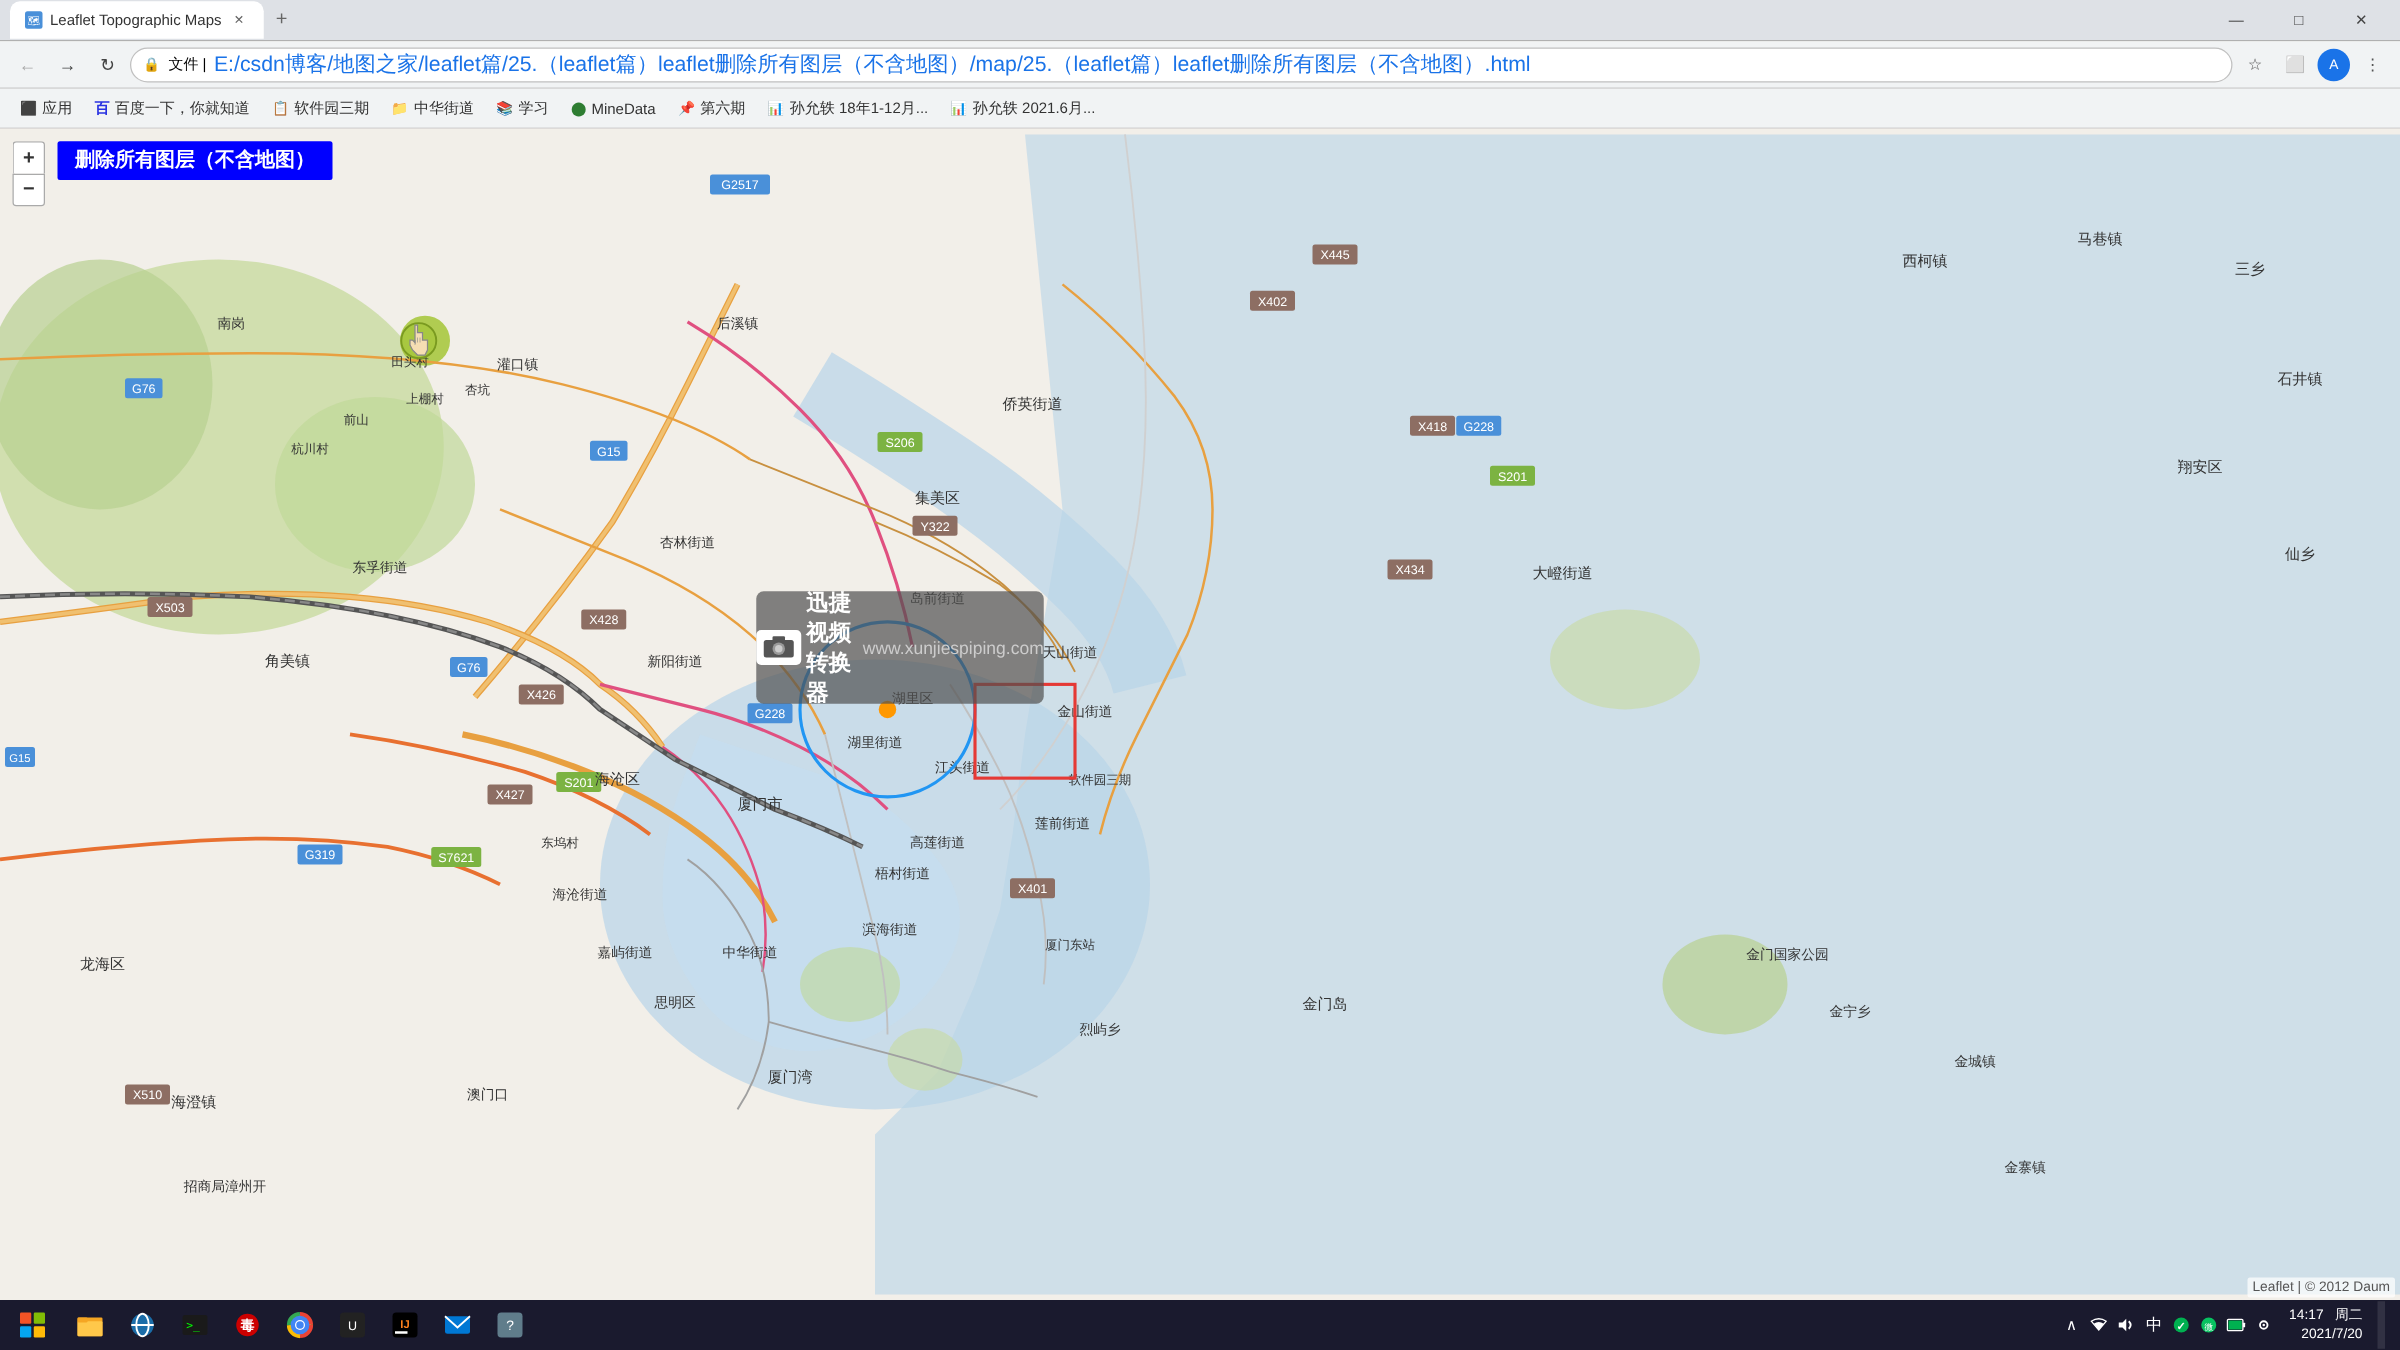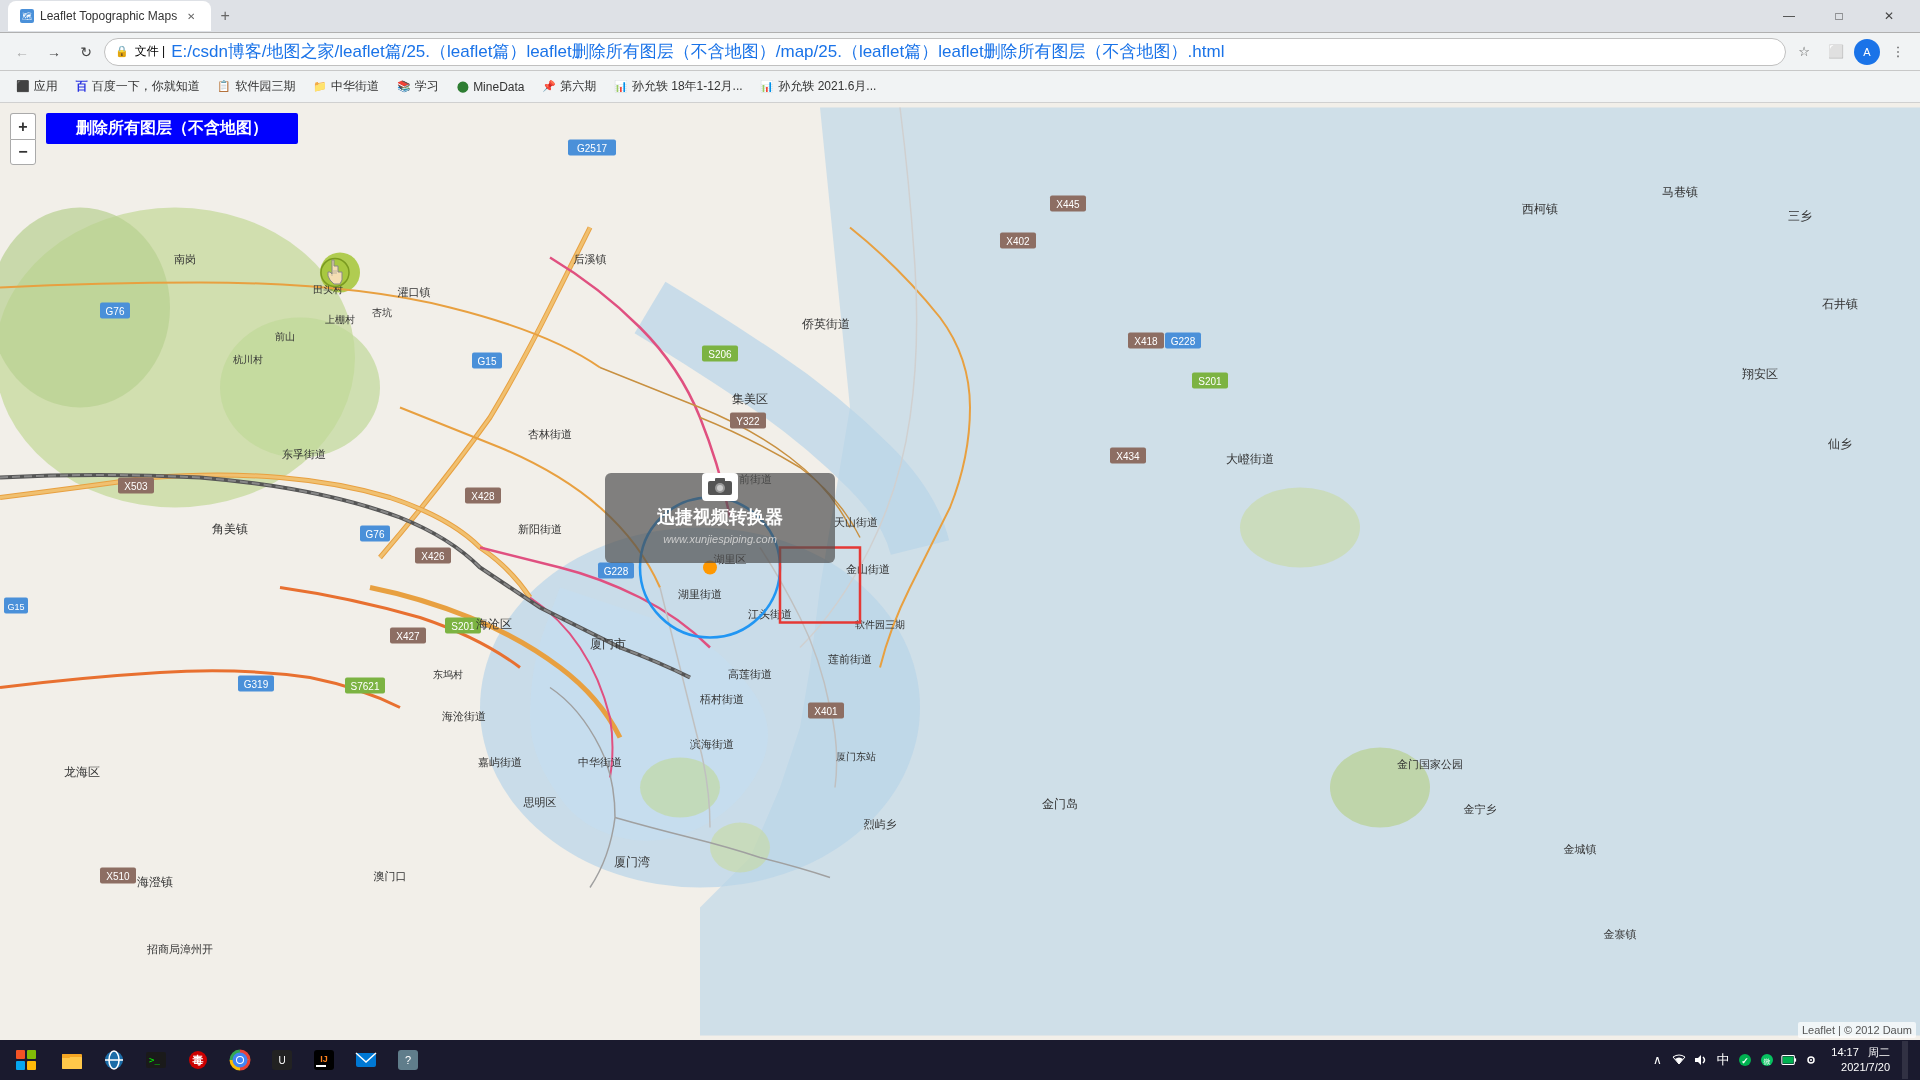--- a/index.html
+++ b/index.html
@@ -177,21 +177,21 @@
 
     
     .delete-layers-btn {
       position: absolute;
       top: 10px;
       left: 46px;
       background: #0000ff;
       color: #fff;
       font-size: 16px;
       font-weight: bold;
-      padding: 5px 30px;
+      padding: 5px 14px;
       border-radius: 2px;
       cursor: pointer;
       white-space: nowrap;
     }
 
     
     .cursor-pointer {
       position: absolute;
       top: 155px;
       left: 320px;
@@ -204,35 +204,34 @@
     
     .watermark-overlay {
       position: absolute;
       top: 370px;
       left: 605px;
       width: 230px;
       height: 90px;
       background: rgba(80,80,80,0.7);
       border-radius: 6px;
       display: flex;
-      flex-direction: column;
-      align-items: center;
-      justify-content: flex-start;
+      flex-direction: row;
+      align-items: center;
+      justify-content: flex-end;
       gap: 4px;
       z-index: 50;
     }
     .watermark-title {
       color: #fff;
       font-size: 18px;
       font-weight: bold;
     }
     .watermark-url {
       color: #ccc;
-      font-size: 11px;
-      font-style: italic;
+      font-size: 14px;
     }
     .watermark-icon {
       display: flex; gap: 8px; align-items: center;
     }
     .cam-icon {
       width: 36px; height: 28px;
       background: #fff;
       border-radius: 4px;
       display: flex; align-items: center; justify-content: center;
     }

